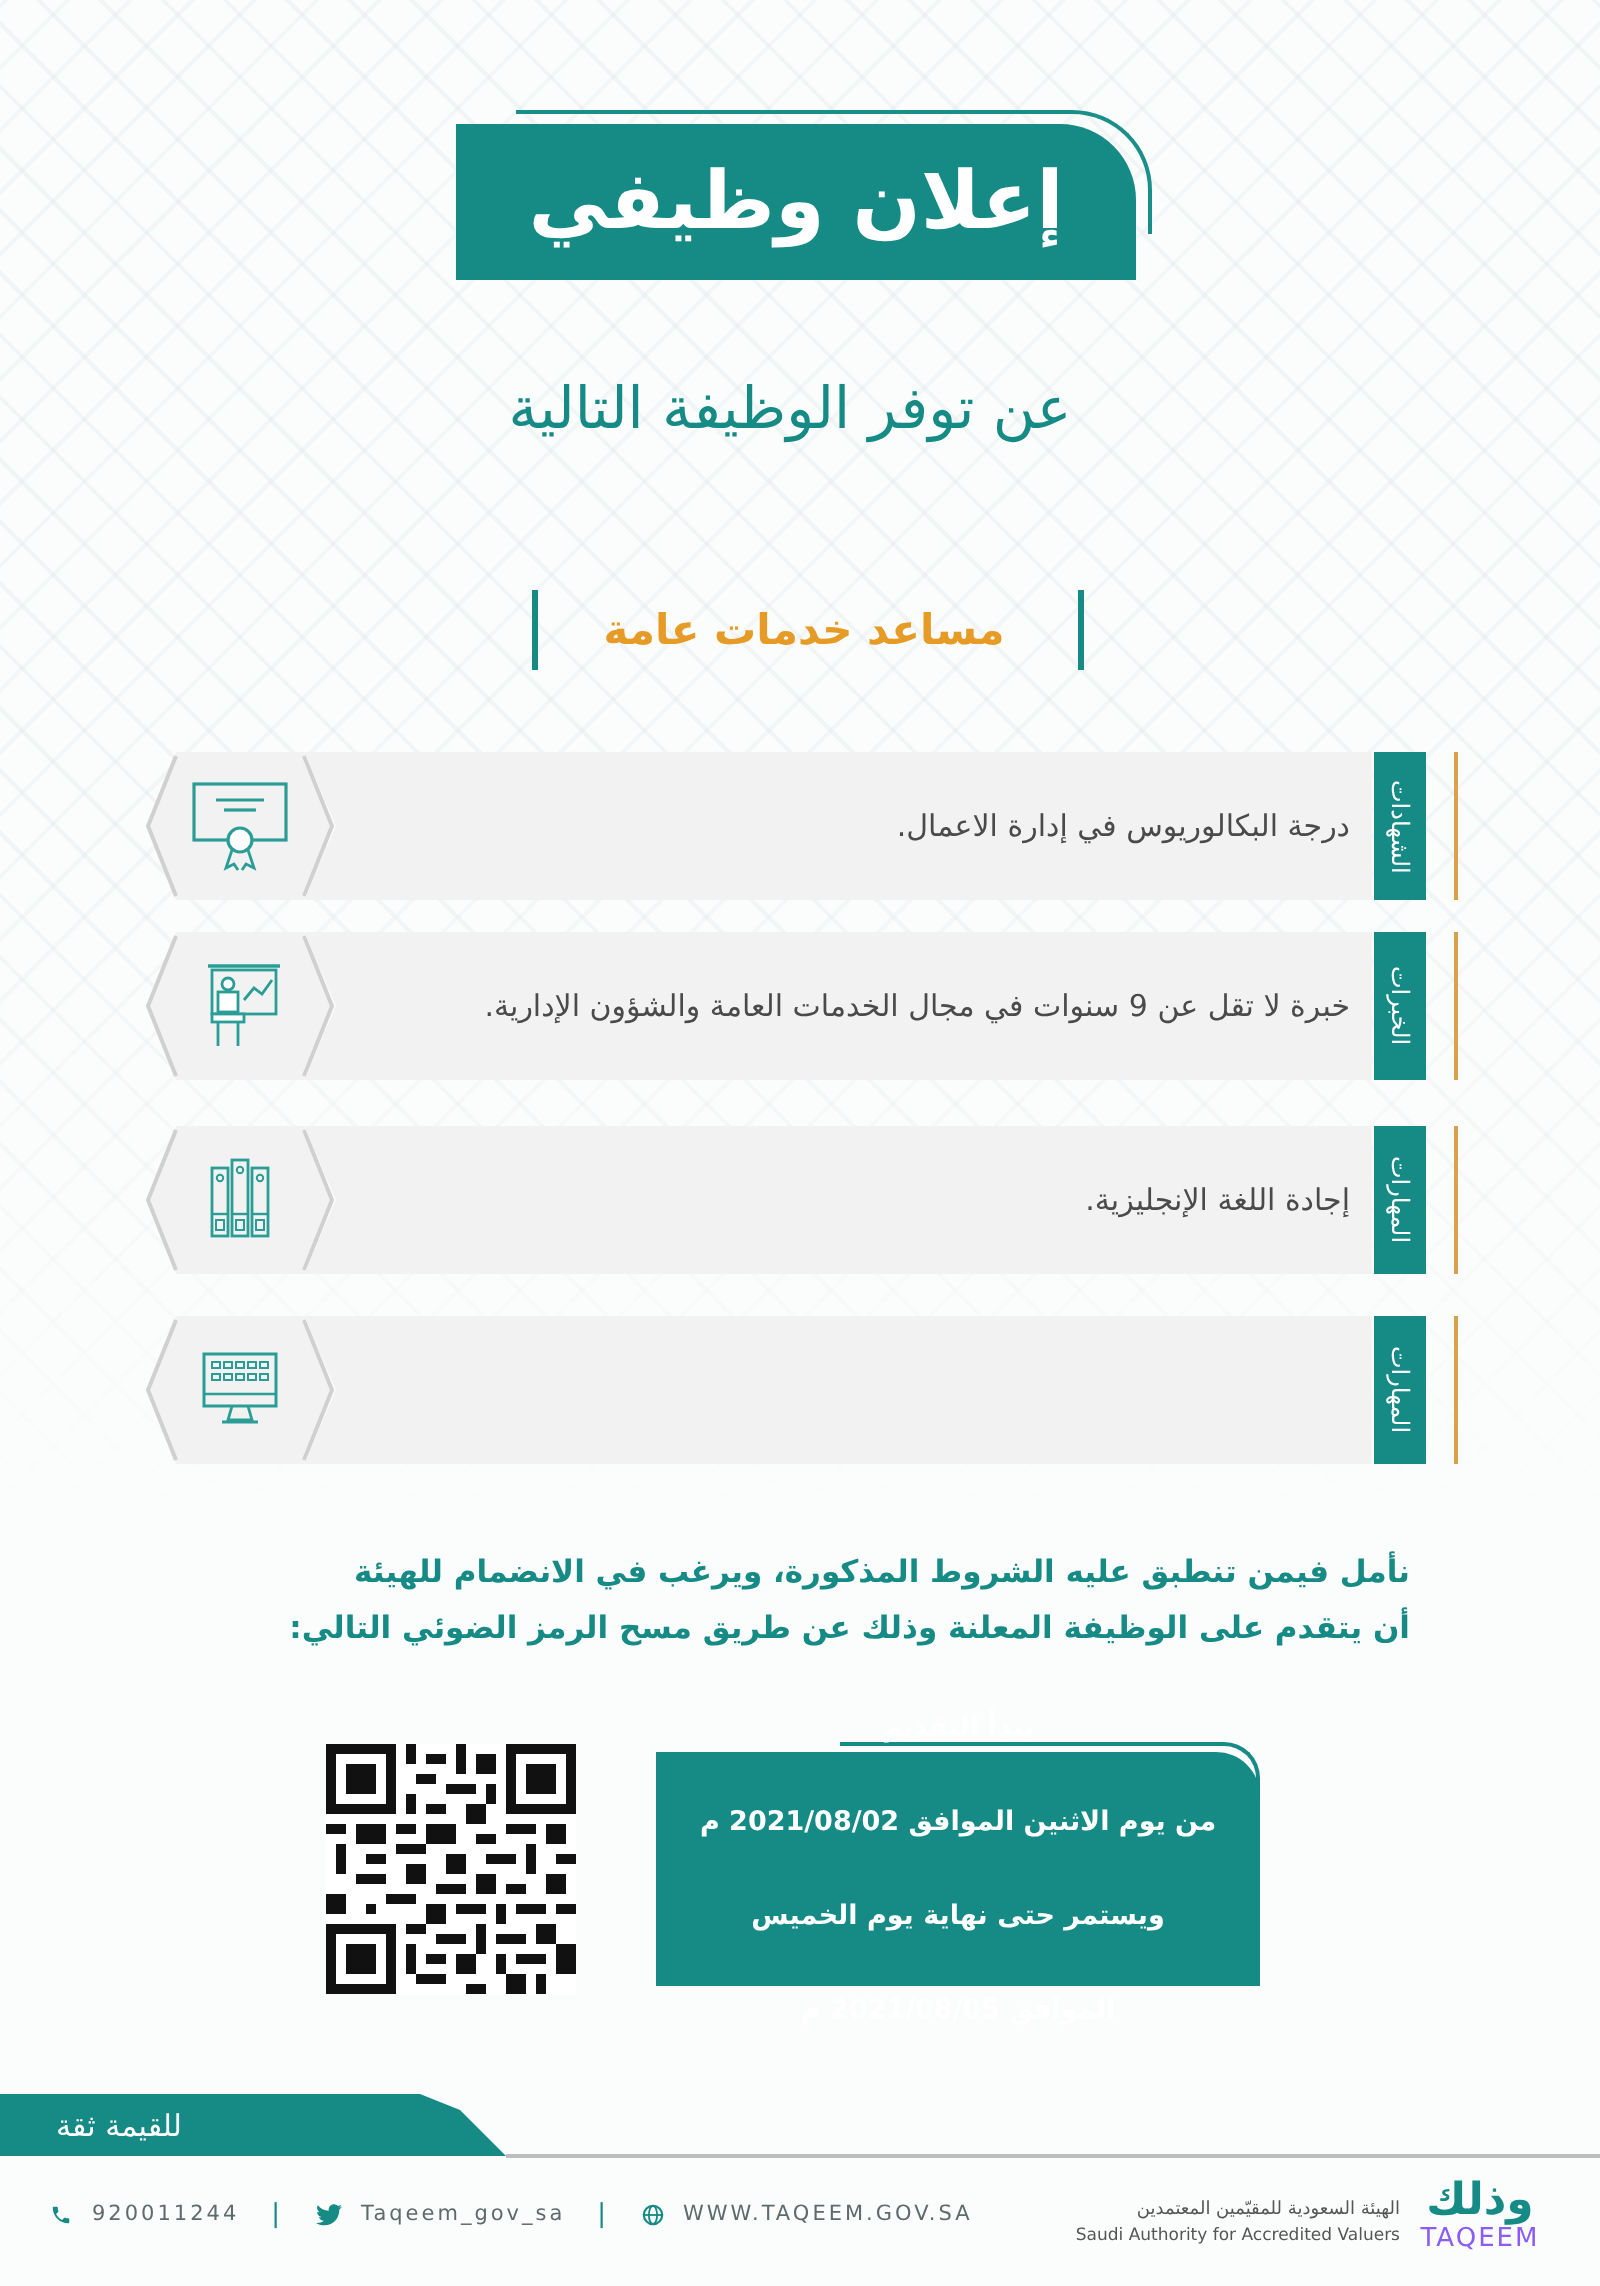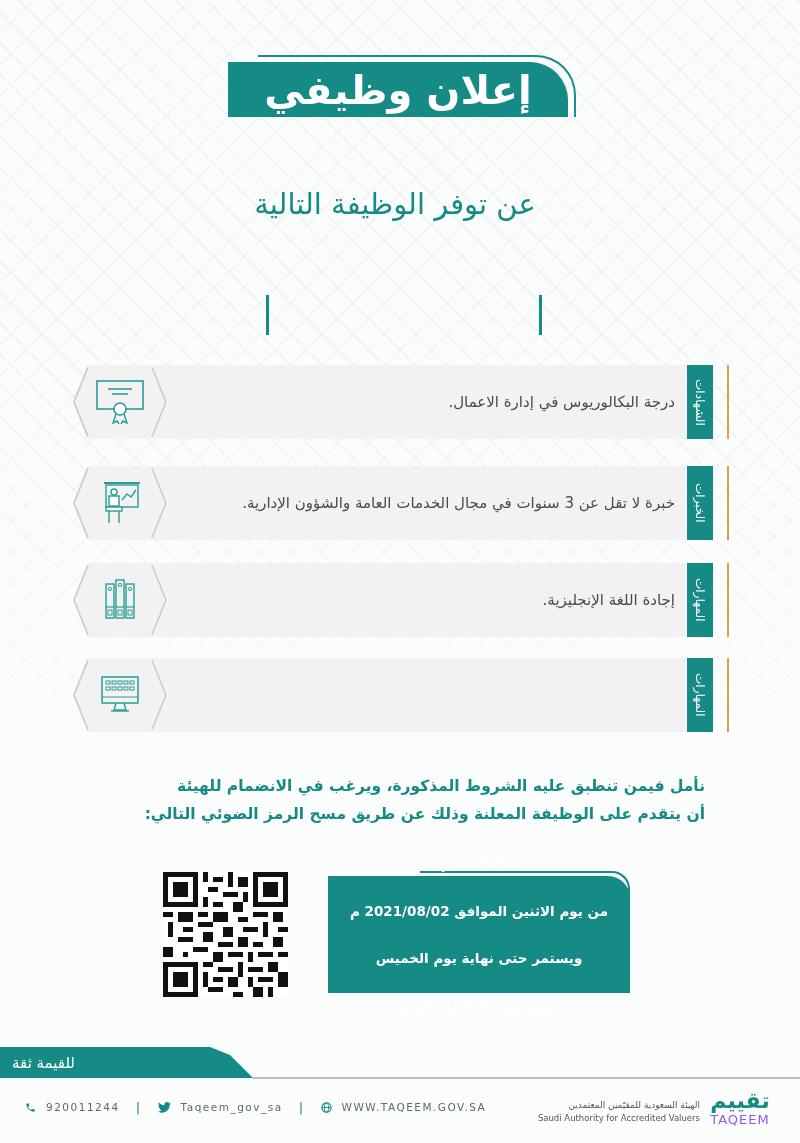--- a/index.html
+++ b/index.html
@@ -19,21 +19,21 @@
     mask-image: linear-gradient(to bottom, #000 0%, #000 55%, transparent 100%);
   }
 
   
   .hdr-outline {
     position: absolute; left: 258px; top: 55px; width: 318px; height: 62px;
     border-top: 2px solid #1a8e88; border-right: 2px solid #1a8e88;
     border-top-right-radius: 40px;
   }
   .hdr-box {
-    position: absolute; left: 228px; top: 62px; width: 340px; height: 55px;
+    position: absolute; left: 228px; top: 62px; width: 340px; height: 78px;
     background: #168a85; border-top-right-radius: 38px;
     display: flex; align-items: center; justify-content: center;
   }
   .hdr-title {
     color: #fff; font-size: 40px; font-weight: bold; direction: rtl;
   }
 
   .intro {
     position: absolute; left: 90px; top: 182px; width: 610px;
     text-align: center; direction: rtl; color: #168a85;
@@ -96,21 +96,21 @@
     position: absolute; left: 328px; top: 876px; width: 302px; height: 117px;
     background: #168a85; border-top-right-radius: 22px;
     display: flex; flex-direction: column; align-items: center; justify-content: center;
     direction: rtl; color: #fff; font-size: 13.5px; line-height: 23px; font-weight: bold; gap: 24px;
   }
 
   .slogan {
     position: absolute; left: 0; top: 1047px; width: 253px; height: 31px;
     background: #168a85;
     clip-path: polygon(0 0, 210px 0, 230px 8px, 253px 31px, 0 31px);
-    display: flex; align-items: center; padding-left: 12px;
+    display: flex; align-items: center; padding-left: 28px;
   }
   .slogan span { color: #fff; font-size: 15px; letter-spacing: 4px; direction: rtl; }
   .footer-line { position: absolute; left: 253px; top: 1077px; width: 547px; height: 2px; background: #bdbdbd; }
 
   .contacts {
     position: absolute; left: 25px; top: 1097px; height: 20px;
     display: flex; align-items: center; gap: 10px;
     color: #168a85; font-size: 10.5px; letter-spacing: 1.5px;
   }
   .contacts .sep { color: #168a85; font-size: 13px; margin: 0 6px; }
@@ -135,24 +135,25 @@
 <div class="hdr-box">
   <span class="hdr-title">إعلان وظيفي</span>
 </div>
 
 <div class="intro">
   <div>عن توفر الوظيفة التالية</div>
 </div>
 
 <div class="job-wrap">
   <div class="bar l"></div>
+  <span class="job-title">مساعد خدمات عامة</span>
   <div class="bar r"></div>
 </div>
 
-<div class="row" style="top:365px;">
+<div class="row" style="top:376px;">
   <svg class="hex" viewBox="0 0 96 74">
     <polygon points="16,0 80,0 94,37 80,74 16,74 2,37" fill="#f2f2f2"></polygon>
     <polyline points="16,2 2,37 16,72" fill="none" stroke="#d0d0d0" stroke-width="2"></polyline>
     <polyline points="80,2 94,37 80,72" fill="none" stroke="#d0d0d0" stroke-width="2"></polyline>
   </svg>
   <div class="bar"></div>
   <svg class="icon" viewBox="0 0 60 50">
     <rect x="7" y="4" width="46" height="28" fill="none" stroke="#2a9d96" stroke-width="1.6"></rect>
     <line x1="18" y1="12" x2="42" y2="12" stroke="#2a9d96" stroke-width="1.6"></line>
     <line x1="22" y1="17" x2="38" y2="17" stroke="#2a9d96" stroke-width="1.6"></line>
@@ -177,21 +178,21 @@
   <svg class="icon" viewBox="0 0 60 50">
     <line x1="14" y1="5" x2="50" y2="5" stroke="#2a9d96" stroke-width="1.8"></line>
     <rect x="16" y="7" width="32" height="22" fill="none" stroke="#2a9d96" stroke-width="1.4"></rect>
     <polyline points="32,22 37,16 41,19 46,12" fill="none" stroke="#2a9d96" stroke-width="1.4"></polyline>
     <circle cx="24" cy="14" r="3" fill="#fff" stroke="#2a9d96" stroke-width="1.4"></circle>
     <rect x="19" y="18" width="10" height="10" fill="#fff" stroke="#2a9d96" stroke-width="1.4"></rect>
     <rect x="16" y="29" width="16" height="4" fill="#fff" stroke="#2a9d96" stroke-width="1.4"></rect>
     <line x1="19" y1="33" x2="19" y2="45" stroke="#2a9d96" stroke-width="1.4"></line>
     <line x1="29" y1="33" x2="29" y2="45" stroke="#2a9d96" stroke-width="1.4"></line>
   </svg>
-  <div class="text">خبرة لا تقل عن 3 سنوات في مجال الخدمات العامة والشؤون الإدارية.</div>
+  <div class="text">خبرة لا تقل عن 9 سنوات في مجال الخدمات العامة والشؤون الإدارية.</div>
   <div class="tab">
       <span>الخبرات</span>
     </div>
   <div class="gold"></div>
 </div>
 
 <div class="row" style="top:563px;">
   <svg class="hex" viewBox="0 0 96 74">
     <polygon points="16,0 80,0 94,37 80,74 16,74 2,37" fill="#f2f2f2"></polygon>
     <polyline points="16,2 2,37 16,72" fill="none" stroke="#d0d0d0" stroke-width="2"></polyline>
@@ -353,15 +354,15 @@
     <line x1="2" y1="12" x2="22" y2="12" stroke="#168a85" stroke-width="2"></line>
   </svg>
   <span class="txt">WWW.TAQEEM.GOV.SA</span>
 </div>
 
 <div class="org">
   <div class="ar">الهيئة السعودية للمقيّمين المعتمدين</div>
   <div>Saudi Authority for Accredited Valuers</div>
 </div>
 <div class="logo">
-  <div class="ar">تقييم</div>
+  <div class="ar">وذلك</div>
   <div class="en">TAQEEM</div>
 </div>
 
 </body></html>

